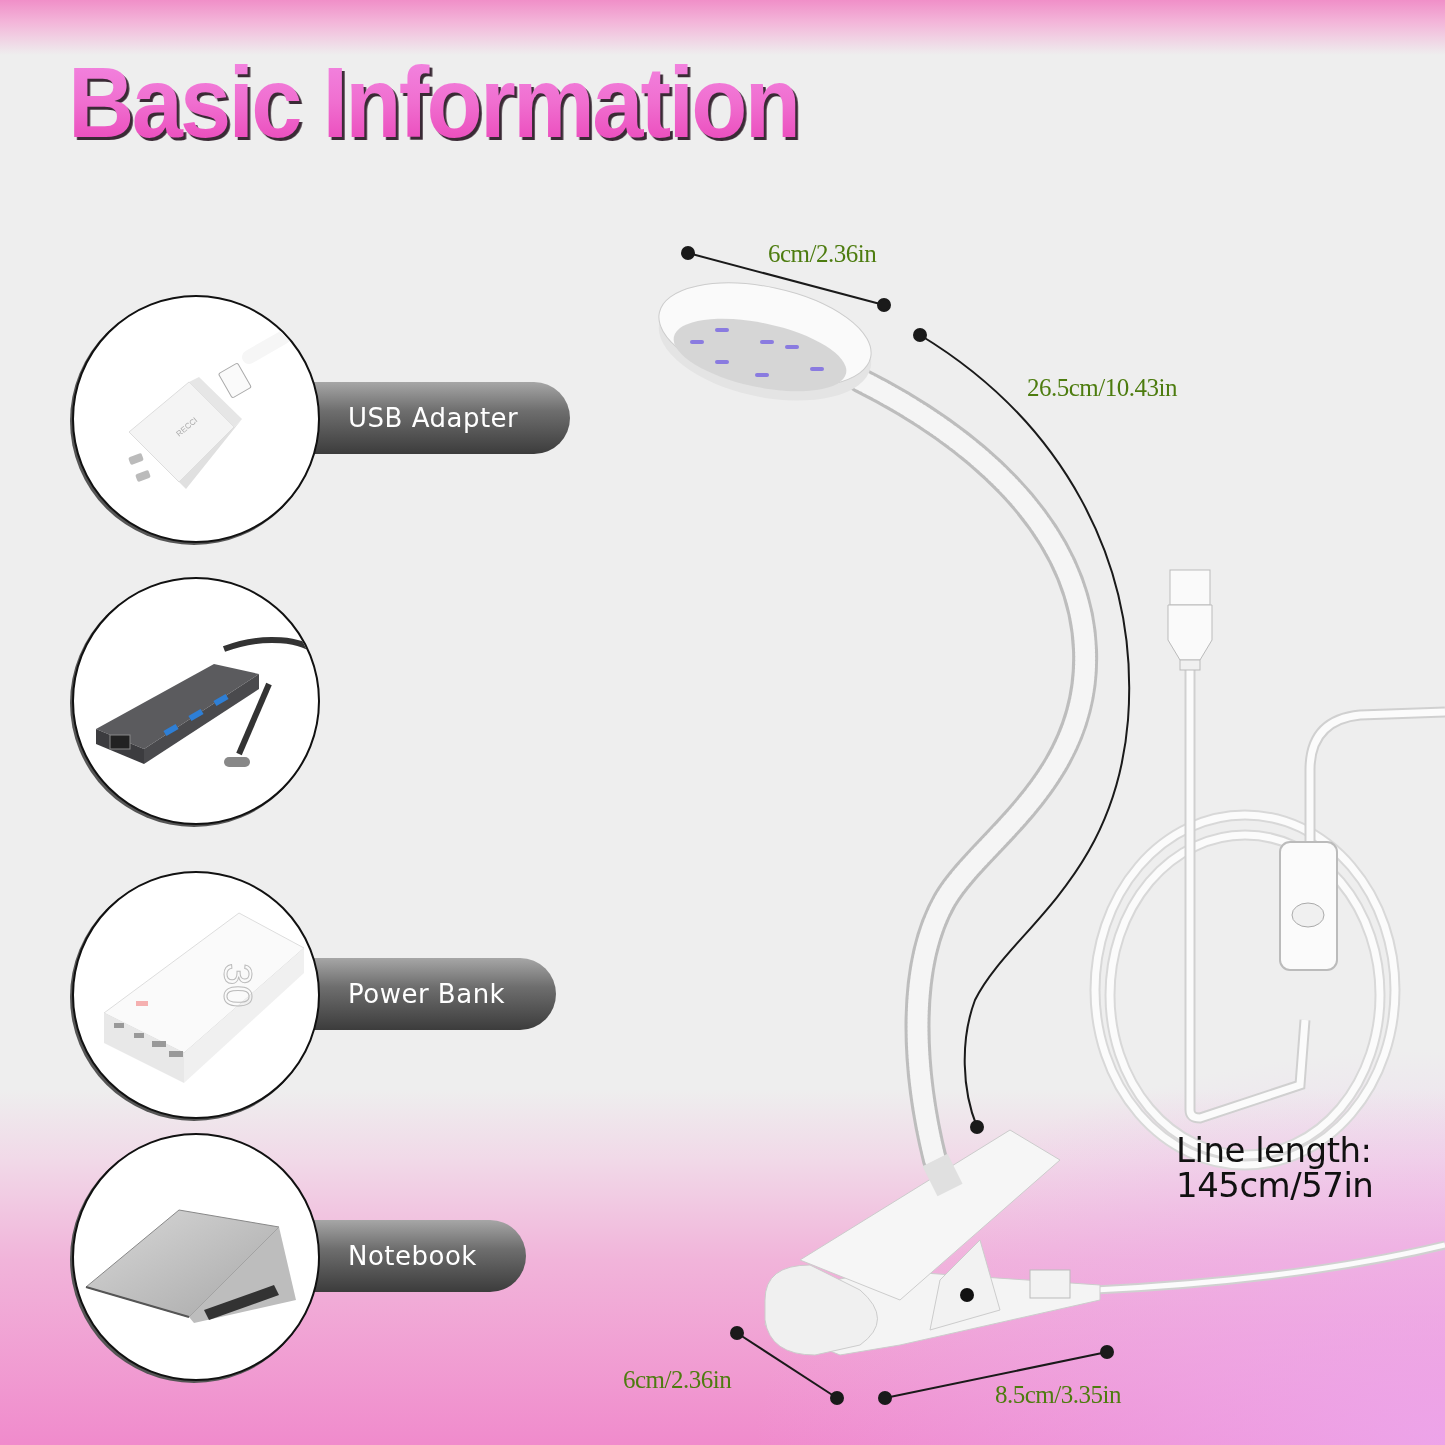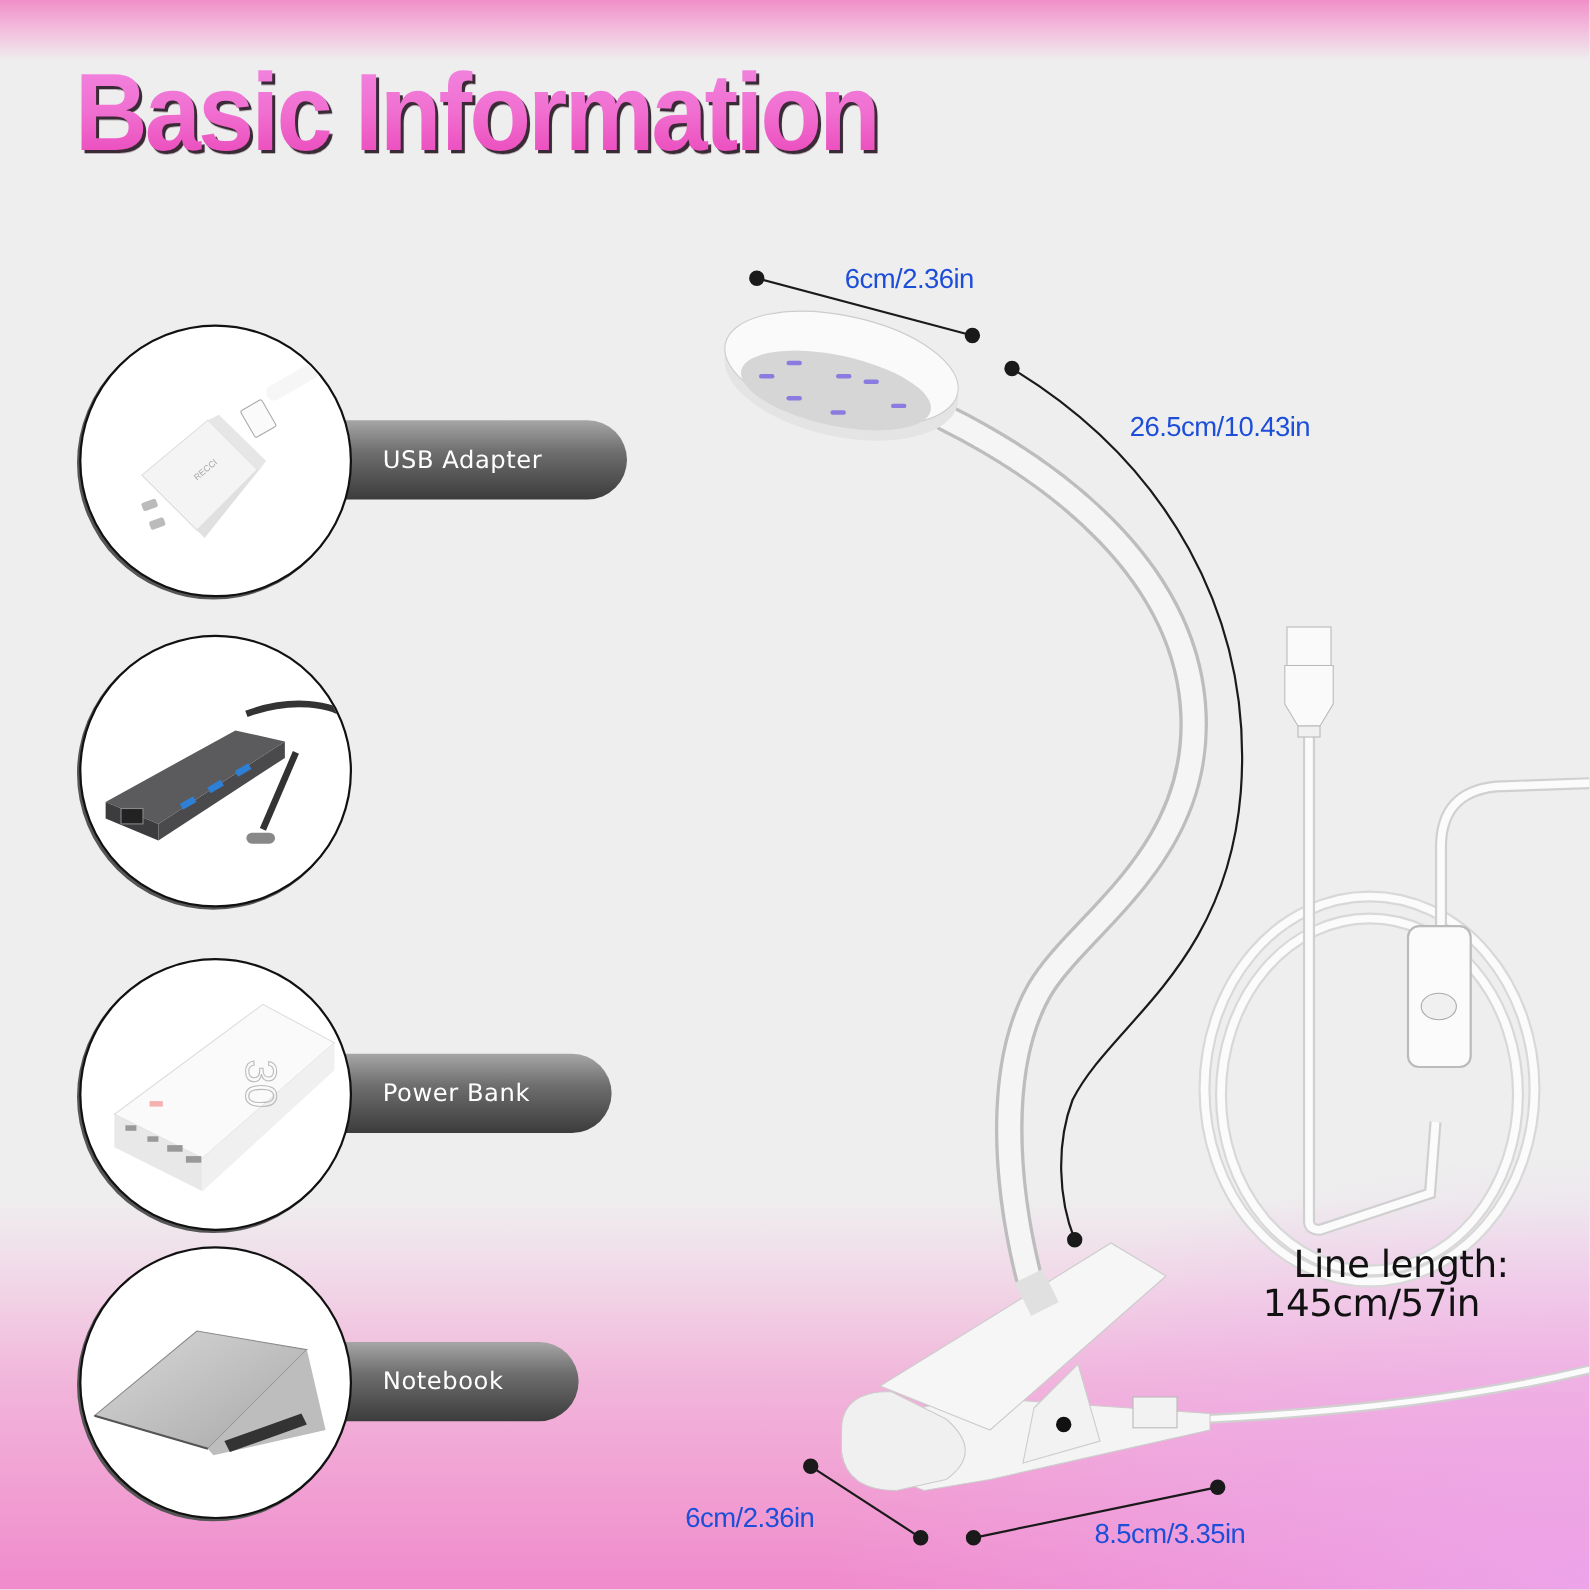--- a/index.html
+++ b/index.html
@@ -24,35 +24,35 @@
     transform: scaleX(0.92); transform-origin: left top;
     background: linear-gradient(180deg, #f287e2 0%, #f06fd0 50%, #ea44b8 100%);
     -webkit-background-clip: text; background-clip: text; color: transparent;
     filter: drop-shadow(3px 3px 0 #3a2a35);
   }
   .item { position: absolute; left: 72px; width: 560px; height: 250px; }
   .pill {
     position: absolute; left: 220px; top: 87px; height: 72px;
     border-radius: 0 36px 36px 0;
     background: linear-gradient(180deg, #a6a6a6 0%, #6e6e6e 40%, #3c3c3c 100%);
-    color: #fff; font-size: 22px; letter-spacing: 0.5px;
+    color: #fff; font-size: 26px; letter-spacing: 0.5px;
     display: flex; align-items: center; padding-left: 56px; padding-right: 40px;
     box-sizing: border-box;
     font-family: "DejaVu Sans", sans-serif;
   }
   .circle {
     position: absolute; left: 0; top: 0; width: 244px; height: 244px;
     border-radius: 50%; background: #fff;
     border: 2px solid #111; box-shadow: -2px 2px 0 #555;
     overflow: hidden; z-index: 2;
   }
   .circle svg { position: absolute; inset: 0; }
   .dim-label {
-    position: absolute; font-size: 25px; color: #1d4ed8;
-    font-family: Liberation Sans, sans-serif; letter-spacing: -0.5px;
+    position: absolute; font-size: 25px; color: #4d7c0f;
+    font-family: Liberation Serif, serif; letter-spacing: -0.5px;
   }
   .line-label { position: absolute; font-size: 34px; color: #111; line-height: 35px; font-family: "DejaVu Sans", sans-serif; letter-spacing: -0.5px; }
   .art { position: absolute; inset: 0; }
 </style>
 </head>
 <body>
 
 <div class="bg"></div>
 <div class="bg-right"></div>
 
@@ -207,13 +207,13 @@
     <circle cx="885" cy="1398" r="6"></circle>
       <circle cx="1107" cy="1352" r="6"></circle>
   </g>
 </svg>
 
 <div class="dim-label" style="left:768px; top:240px;">6cm/2.36in</div>
 <div class="dim-label" style="left:1027px; top:374px;">26.5cm/10.43in</div>
 <div class="dim-label" style="left:623px; top:1366px;">6cm/2.36in</div>
 <div class="dim-label" style="left:995px; top:1381px;">8.5cm/3.35in</div>
 <div class="line-label" style="left:1176px; top:1133px;">Line length:</div>
-<div class="line-label" style="left:1148px; top:1168px;text-align:center;">145cm/57in</div>
+<div class="line-label" style="left:1176px; top:1168px;text-align:center;">145cm/57in</div>
 
 </body></html>

